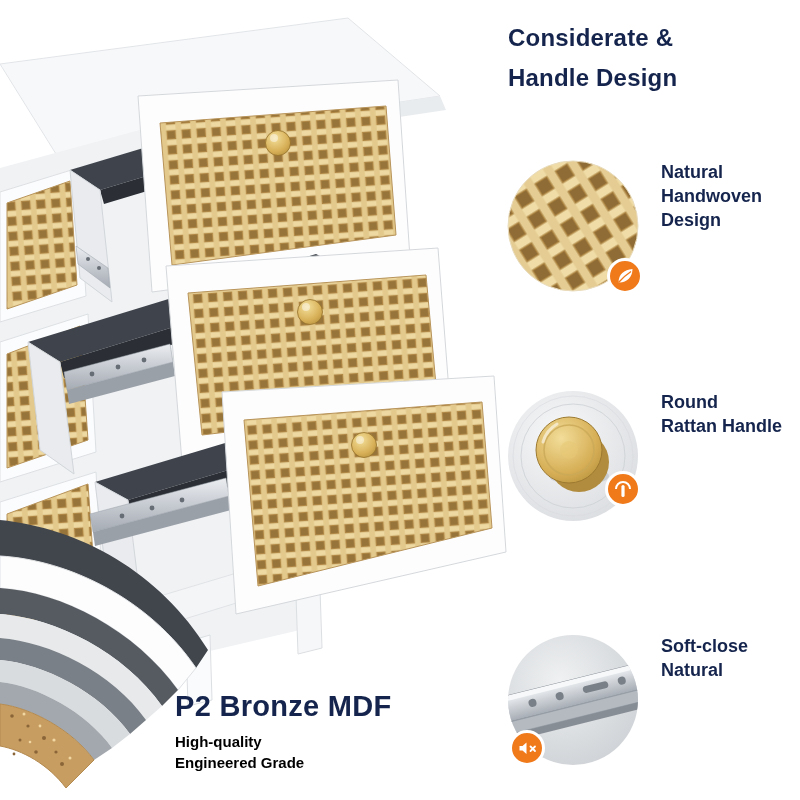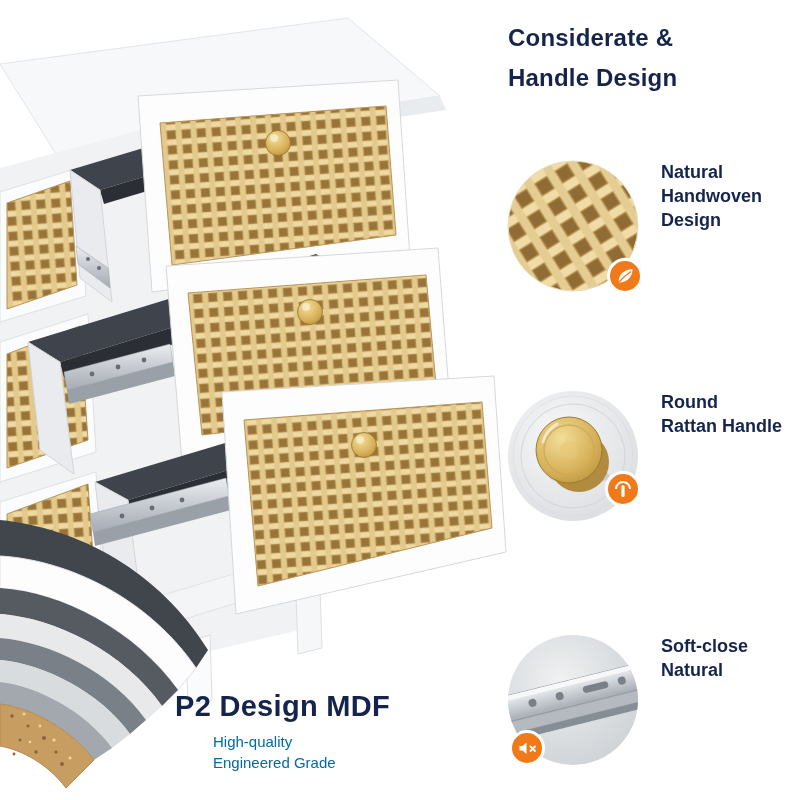--- a/index.html
+++ b/index.html
@@ -19,21 +19,21 @@
            background:var(--accent,#F0791A); border:3px solid #ffffff;
            display:flex; align-items:center; justify-content:center; }
   .badge-1 { right:-4px; bottom:-2px; }
   .badge-2 { right:-2px; bottom:15px; }
   .badge-3 { left:2px; bottom:0px; }
   .feature-label { color:var(--navy,#16254d); font-size:18px; font-weight:bold; line-height:24px; }
   .feature-label span { display:block; }
 
   .material { position:absolute; left:175px; top:690px; }
   .material-title { color:var(--navy,#16254d); font-size:29px; font-weight:bold; letter-spacing:.3px; }
-  .material-sub { margin-top:8px; color:#0369a1; font-size:15px; font-weight:normal; line-height:21px;margin-left:38px; }
+  .material-sub { margin-top:8px; color:#000000; font-size:15px; font-weight:bold; line-height:21px; }
   .material-sub span { display:block; }
 </style>
 </head>
 <body>
 
 <div class="canvas">
 
   <svg class="scene" width="520" height="800" viewBox="0 0 520 800" aria-hidden="true">
     <defs>
       <pattern id="rattanA" width="15" height="15" patternUnits="userSpaceOnUse" patternTransform="rotate(-4)">
@@ -264,20 +264,20 @@
         </svg>
       </div>
     </div>
     <div class="feature-label">
       <span>Soft-close</span>
       <span>Natural</span>
     </div>
   </div>
 
   <div class="material">
-    <div class="material-title">P2 Design MDF</div>
+    <div class="material-title">P2 Bronze MDF</div>
     <div class="material-sub">
       <span>High-quality</span>
       <span>Engineered Grade</span>
     </div>
   </div>
 
 </div>
 
 </body></html>

